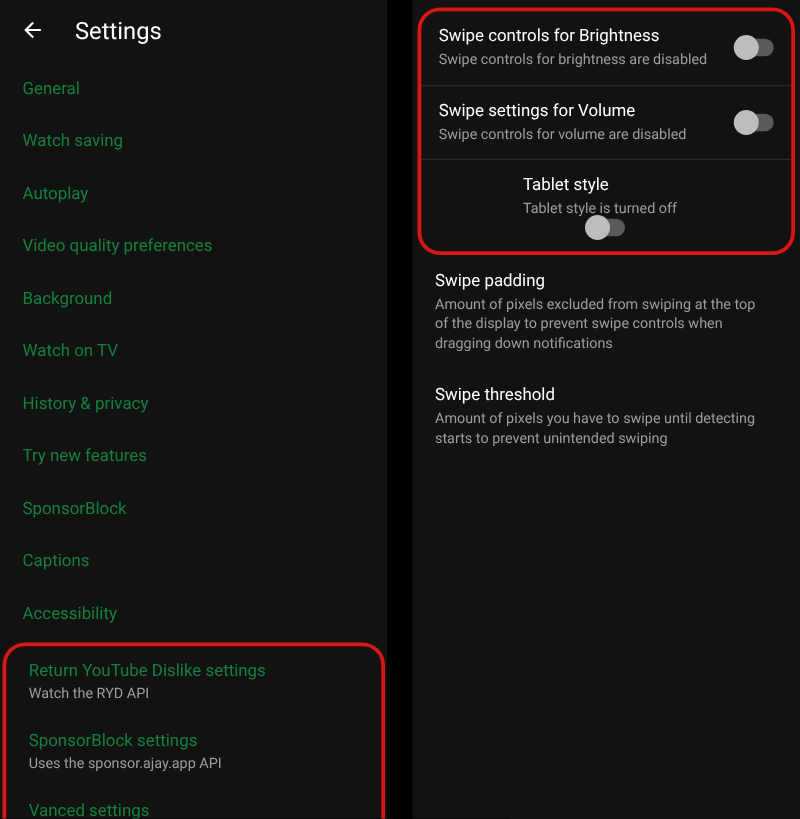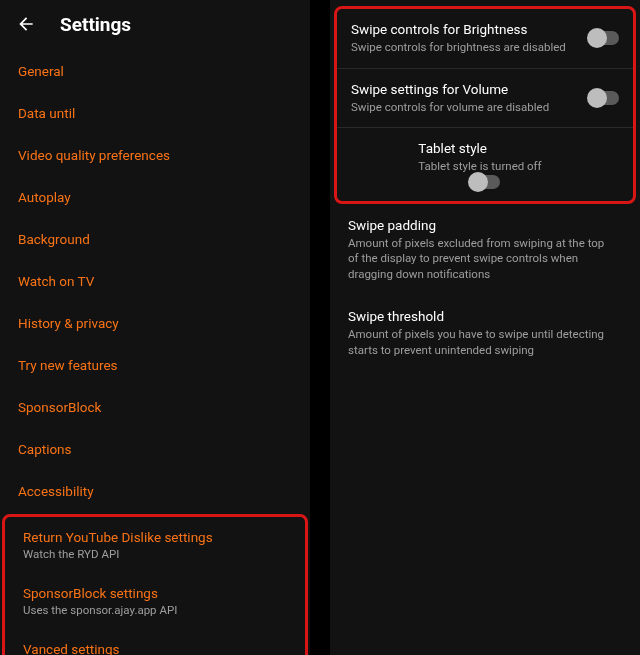--- a/index.html
+++ b/index.html
@@ -44,41 +44,41 @@
     height: 24px;
     display: flex;
     align-items: center;
     justify-content: center;
     margin-right: 22px;
     cursor: pointer;
   }
   .back-btn svg { fill: #fff; }
   .page-title {
     font-size: 19px;
-    font-weight: 700;
+    font-weight: 400;
   }
   .list { padding-top: 2px; }
   .list-item {
     padding: 12px 18px;
     cursor: pointer;
   }
   .list-item .label {
     font-size: 13.5px;
-    color: #f97316;
+    color: #15803d;
   }
   .list-item .sub {
     font-size: 11.5px;
     color: #9e9e9e;
     margin-top: 2px;
   }
   .simple-item { padding: 13px 18px; }
 
   .highlight-box {
     border: 3px solid #d91616;
-    border-radius: 8px;
+    border-radius: 18px;
   }
   .highlight-left {
     margin: 2px 2px 6px 2px;
   }
   .highlight-right {
     margin: 4px 4px 0 4px;
   }
 
   
   .setting-row {
@@ -140,27 +140,27 @@
           </svg>
       </div>
       <div class="page-title">Settings</div>
     </div>
 
     <div class="list">
       <div class="list-item simple-item">
           <div class="label">General</div>
         </div>
       <div class="list-item simple-item">
-          <div class="label">Data until</div>
+          <div class="label">Watch saving</div>
+        </div>
+      <div class="list-item simple-item">
+          <div class="label">Autoplay</div>
         </div>
       <div class="list-item simple-item">
           <div class="label">Video quality preferences</div>
-        </div>
-      <div class="list-item simple-item">
-          <div class="label">Autoplay</div>
         </div>
       <div class="list-item simple-item">
           <div class="label">Background</div>
         </div>
       <div class="list-item simple-item">
           <div class="label">Watch on TV</div>
         </div>
       <div class="list-item simple-item">
           <div class="label">History &amp; privacy</div>
         </div>

